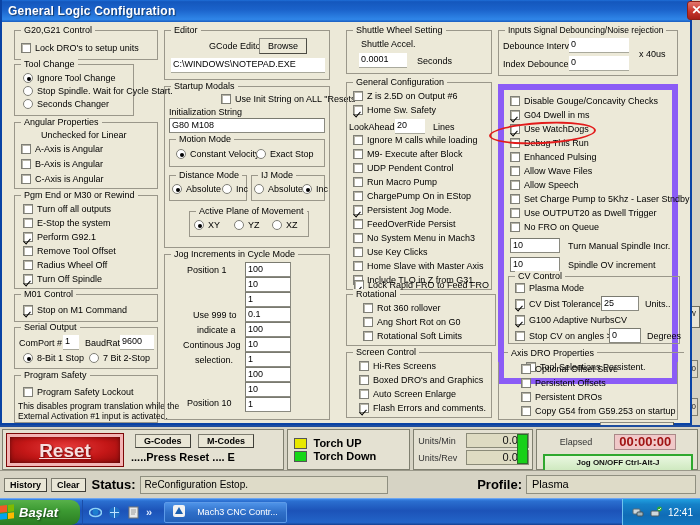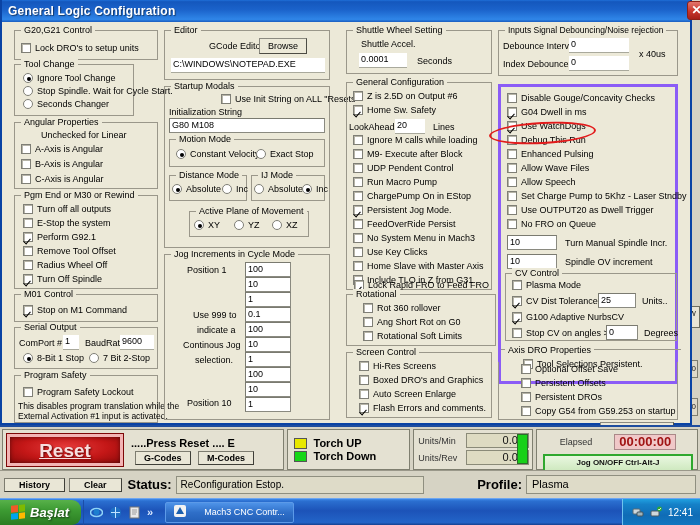--- a/index.html
+++ b/index.html
@@ -99,21 +99,21 @@
     position: absolute;
     top: -6px; left: 6px;
     background: #ece9d8;
     padding: 0 3px;
     font-size: 9px;
     color: #000;
     white-space: nowrap;
   }
   .panel {
     position: absolute;
-    border: 3px solid #8b5cf6;
+    border: 6px solid #8b5cf6;
   }
   
   .cb, .rb {
     position: absolute;
     display: flex; align-items: flex-start;
     font-size: 9px; color: #000;
     white-space: nowrap;
     cursor: default;
     line-height: 11px;
   }
@@ -293,21 +293,21 @@
     border-top: 1px solid #9a988a;
     display: flex; align-items: center;
     padding: 0 4px;
   }
   .smallbtn {
     background: #e9e6d6;
     border: 1px solid #7d7c70;
     border-right-color: #3f3f38;
     border-bottom-color: #3f3f38;
     font-size: 9px; font-weight: bold;
-    padding: 1px 14px;
+    padding: 1px 5px;
     margin-right: 4px;
     cursor: pointer;
   }
   #status-lbl { font-size: 13px; font-weight: bold; margin: 0 4px 0 2px; }
   #status-val {
     width: 248px; background: #dedbc8;
     border: 1px solid #8f8f80;
     font-size: 10px; padding: 1px 4px; line-height: 14px;
   }
   #status-gap { flex: 1; }
@@ -323,21 +323,21 @@
     left: 0; top: 498px; width: 700px; height: 27px;
     background: linear-gradient(180deg,#3f8bea 0%,#2b6fd0 8%,#1c53b8 45%,#2364c8 90%,#15408f 100%);
     display: flex; align-items: center;
     border-top: 1px solid #6ea6f0;
   }
   #startbtn {
     height: 25px; min-width: 80px;
     background: linear-gradient(180deg,#58b14a 0%,#3d9b33 40%,#2b7d22 100%);
     border-radius: 0 9px 9px 0;
     display: flex; align-items: center;
-    padding: 0 12px 0 11px;
+    padding: 0 12px 0 0;
     color: #fff; font-weight: bold; font-style: italic;
     font-size: 13px;
     text-shadow: 1px 1px 2px rgba(0,0,0,.6);
     cursor: pointer;
   }
   #winflag {
     width: 14px; height: 14px; margin-right: 5px;
     display: grid;
     grid-template-columns: 1fr 1fr; grid-template-rows: 1fr 1fr;
     gap: 1px; transform: skewY(-6deg);
@@ -345,21 +345,21 @@
   #winflag i { display: block; }
   #quicklaunch {
     display: flex; align-items: center; gap: 6px;
     padding: 0 6px;
     border-left: 1px solid #1b4da8;
     margin-left: 2px; height: 25px;
   }
   .qlicon { width: 13px; height: 13px; display:block; }
   #tasklist { display: flex; align-items: center; margin-left: 6px; }
   #task1 {
-    display: flex; align-items: center; gap: 18px;
+    display: flex; align-items: center; gap: 12px;
     height: 21px;
     background: linear-gradient(180deg,#4e93e8,#2f6fc8 50%,#2360b8);
     border: 1px solid #5c9ae8;
     border-radius: 2px;
     padding: 8px 8px;
     color: #fff; font-size: 9px;
     cursor: pointer;
     max-width: 190px;
     white-space: nowrap; overflow: hidden;
   }
@@ -806,25 +806,25 @@
     <div class="btn" style="left:598px;top:400px;width:74px;height:17px;line-height:15px">OK</div>
 
     <div id="annot"></div>
   </div>
 </div>
 
 <div id="strip">
   <div class="stripbox" id="reset-cell">
     <div id="reset-btn">Reset</div>
     <div id="reset-msgwrap">
-      <div id="reset-msg">.....Press Reset .... E</div>
       <div style="padding-left:6px">
         <span class="codebtn">G-Codes</span>
         <span class="codebtn">M-Codes</span>
       </div>
+      <div id="reset-msg">.....Press Reset .... E</div>
     </div>
   </div>
 
   <div class="stripbox" id="torch-cell">
     <div id="torch-lamps">
       <span class="lamp" style="background:#e8e800;margin-bottom:2px"></span>
       <span class="lamp" style="background:#16d616"></span>
     </div>
     <div id="torch-labels">
       <div>Torch UP</div>

